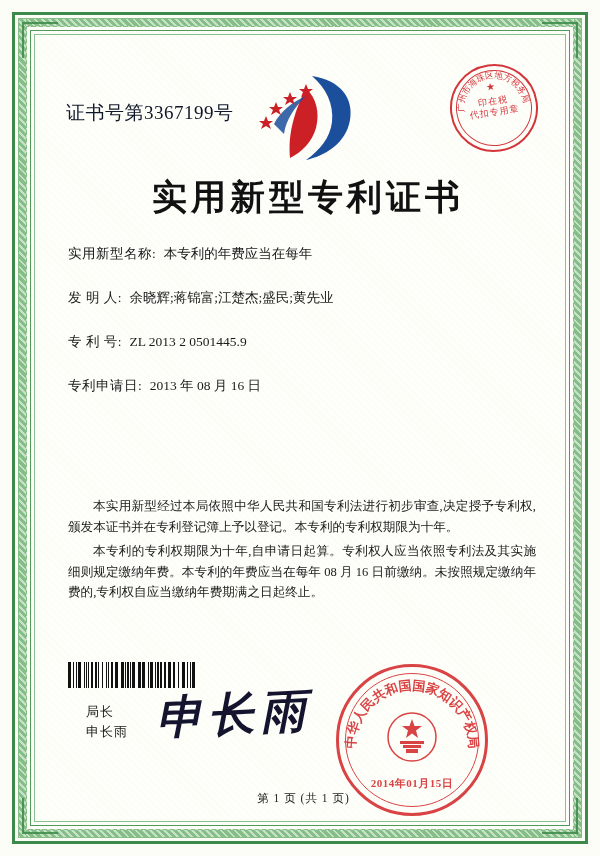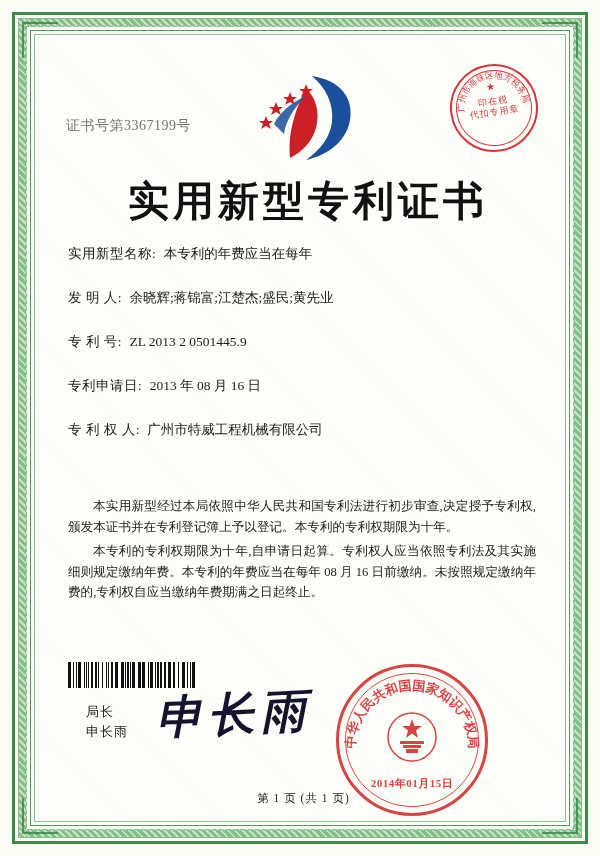--- a/index.html
+++ b/index.html
@@ -90,24 +90,23 @@
     top: 44px;
     right: 46px;
     bottom: 44px;
   }
 
   
   .cert-no {
     position: absolute;
     left: 20px;
     top: 56px;
-    font-size: 14px;
+    font-size: 19px;
     letter-spacing: 0.5px;
-    color: #737373;
-    margin-top: 17px;
+    color: #0f172a;
   }
 
   
   .logo {
     position: absolute;
     left: 208px;
     top: 24px;
     width: 110px;
     height: 100px;
   }
@@ -153,21 +152,21 @@
     font-size: 10px;
     line-height: 10px;
   }
 
   .title {
     position: absolute;
     left: 16px;
     right: 0;
     top: 130px;
     text-align: center;
-    font-size: 41px;
+    font-size: 35px;
     font-weight: bold;
     letter-spacing: 4px;
     color: #111;
     font-family: "Liberation Serif", "DejaVu Serif", serif;
   }
 
   .fields {
     position: absolute;
     left: 22px;
     right: 10px;
@@ -354,24 +353,20 @@
         <span class="label">发 明 人:</span>
         <span class="value">余晓辉;蒋锦富;江楚杰;盛民;黄先业</span>
       </div>
       <div class="field">
         <span class="label">专 利 号:</span>
         <span class="value">ZL 2013 2 0501445.9</span>
       </div>
       <div class="field">
         <span class="label">专利申请日:</span>
         <span class="value">2013 年 08 月 16 日</span>
-      </div>
-      <div class="field">
-        <span class="label">专 利 权 人:</span>
-        <span class="value">广州市特威工程机械有限公司</span>
       </div>
     </div>
 
     <div class="paragraphs">
       <p>本实用新型经过本局依照中华人民共和国专利法进行初步审查,决定授予专利权,颁发本证书并在专利登记簿上予以登记。本专利的专利权期限为十年。</p>
       <p>本专利的专利权期限为十年,自申请日起算。专利权人应当依照专利法及其实施细则规定缴纳年费。本专利的年费应当在每年 08 月 16 日前缴纳。未按照规定缴纳年费的,专利权自应当缴纳年费期满之日起终止。</p>
     </div>
 
     <div class="barcode" id="barcode">
         <div class="bar" style="left: 0px; width: 3px;"></div>

